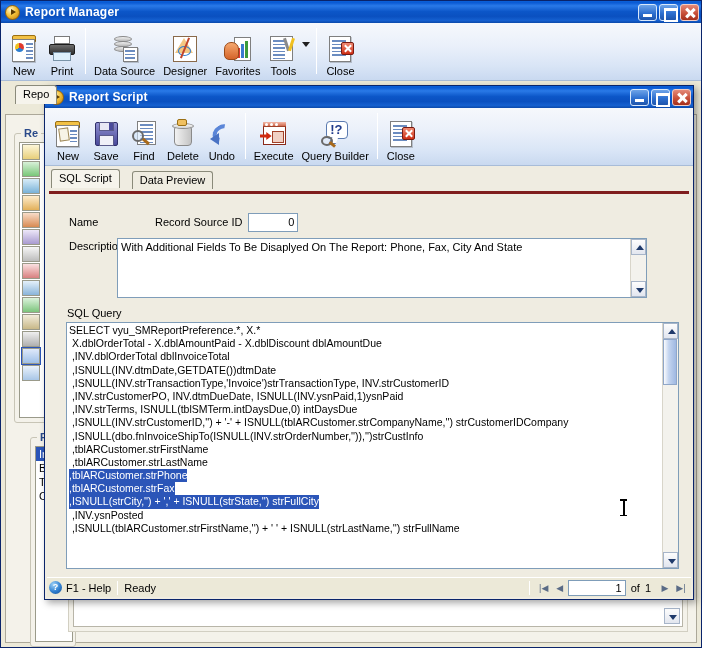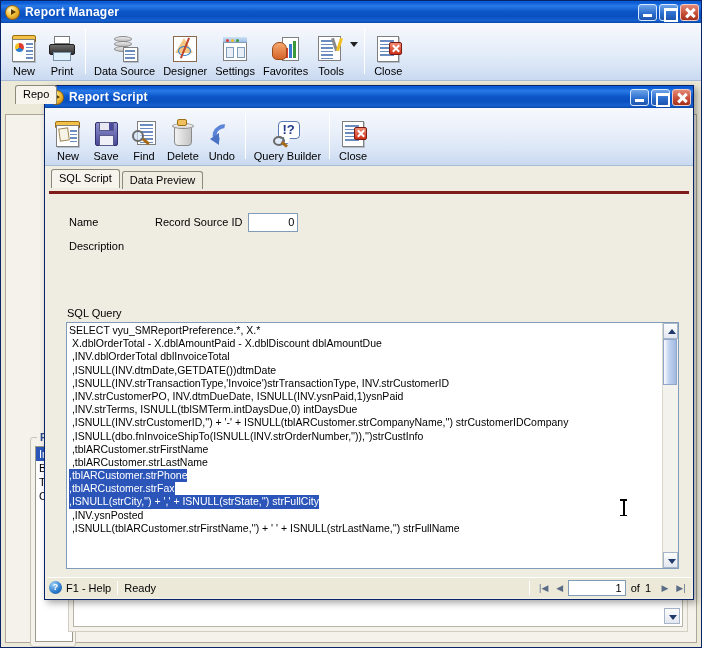--- a/index.html
+++ b/index.html
@@ -120,21 +120,21 @@
   .badge::after  { transform: rotate(-45deg); }
 
   
   .tabstrip { display:flex; align-items:flex-end; padding-left:6px; height:19px; }
   .tab {
     padding: 2px 7px 3px 7px;
     border: 1px solid #8a8a7a;
     border-bottom: none;
     border-radius: 3px 3px 0 0;
     background: #efece1;
-    margin-right: 2px;
+    margin-right: 12px;
     font-size: 11px;
     position: relative; top: 1px;
   }
   .tab.active { background: #f6f4ec; top: 0; padding-bottom: 4px; z-index: 2; }
 
   
   .fld {
     background: #fff;
     border: 1px solid #7f9db9;
     font-family: "Liberation Sans", sans-serif;
@@ -283,32 +283,20 @@
       <div class="tool">
         <span class="ico">
           <span style="position:absolute;left:3px;top:2px;width:24px;height:26px;background:#fff;border:1px solid #8a6a4a;"></span>
           <span style="position:absolute;left:5px;top:4px;width:0;height:0;border-left:9px solid transparent;border-right:9px solid transparent;border-bottom:15px solid rgba(240,180,90,.75);"></span>
           <span style="position:absolute;left:8px;top:12px;width:13px;height:10px;border:1.5px solid #2f7fd0;border-radius:50%;"></span>
           <span style="position:absolute;left:14px;top:3px;width:2px;height:22px;background:#c0452b;transform:rotate(22deg);"></span>
         </span>
         <span class="lbl">Designer</span>
       </div>
 
-      <div class="tool">
-        <span class="ico">
-          <span style="position:absolute;left:3px;top:3px;width:24px;height:24px;background:#fff;border:1px solid #7f7f7f;"></span>
-          <span style="position:absolute;left:3px;top:3px;width:24px;height:6px;background:linear-gradient(#cfe2f6,#9dbce4);border-bottom:1px solid #7f9db9;"></span>
-          <span style="position:absolute;left:6px;top:5px;width:3px;height:3px;border-radius:50%;background:#e03a2f;"></span>
-          <span style="position:absolute;left:11px;top:5px;width:3px;height:3px;border-radius:50%;background:#f0c020;"></span>
-          <span style="position:absolute;left:16px;top:5px;width:3px;height:3px;border-radius:50%;background:#3a9a3a;"></span>
-          <span style="position:absolute;left:6px;top:13px;width:8px;height:11px;background:#e8eef8;border:1px solid #7f9db9;"></span>
-          <span style="position:absolute;left:17px;top:13px;width:8px;height:11px;background:#e8eef8;border:1px solid #7f9db9;"></span>
-        </span>
-        <span class="lbl">Settings</span>
-      </div>
 
       <div class="tool">
         <span class="ico">
           <span style="position:absolute;left:11px;top:3px;width:17px;height:24px;background:#fff;border:1px solid #7f7f7f;"></span>
           <span style="position:absolute;left:14px;top:14px;width:3px;height:10px;background:#e03a2f;"></span>
           <span style="position:absolute;left:18px;top:10px;width:3px;height:14px;background:#3a7ad0;"></span>
           <span style="position:absolute;left:22px;top:7px;width:3px;height:17px;background:#3a9a3a;"></span>
           <span style="position:absolute;left:1px;top:8px;width:15px;height:18px;border-radius:7px 7px 5px 5px;background:linear-gradient(#f6a86e,#d4642a);border:1px solid #9a4a18;"></span>
         </span>
         <span class="lbl">Favorites</span>
@@ -351,20 +339,39 @@
     </div>
 
     <div style="position:absolute;left:0;top:80px;right:0;bottom:0;background:#ece9d8;padding:4px;">
 
       <div class="tabstrip" style="padding-left:10px;">
         <div class="tab active">Repo</div>
       </div>
 
       <div style="position:absolute;left:4px;top:33px;right:4px;bottom:4px;background:#f4f2ea;border:1px solid #aca899;">
 
+        <div class="gbox" style="position:absolute;left:8px;top:18px;width:46px;height:290px;">
+          <span class="glegend" style="left:6px;top:-7px;">Re</span>
+          <div style="position:absolute;left:4px;top:8px;right:2px;bottom:4px;background:#fff;border:1px solid #9a9a8a;overflow:hidden;">
+            <div class="mini-ico" style="background:linear-gradient(#fdf6d8,#e8cf7a);"></div>
+            <div class="mini-ico" style="background:linear-gradient(#d8f0d8,#79c779);"></div>
+            <div class="mini-ico" style="background:linear-gradient(#d8ecf8,#79b2d8);"></div>
+            <div class="mini-ico" style="background:linear-gradient(#fdeccd,#e2b05a);"></div>
+            <div class="mini-ico" style="background:linear-gradient(#f8dcc8,#d88a52);"></div>
+            <div class="mini-ico" style="background:linear-gradient(#ede7f8,#a89ad0);"></div>
+            <div class="mini-ico" style="background:linear-gradient(#f6f6f6,#bcbcbc);"></div>
+            <div class="mini-ico" style="background:linear-gradient(#fae0e0,#d88080);"></div>
+            <div class="mini-ico" style="background:linear-gradient(#e4f0fa,#8ab4da);"></div>
+            <div class="mini-ico" style="background:linear-gradient(#dcf2dc,#7cc47c);"></div>
+            <div class="mini-ico" style="background:linear-gradient(#f2ecdc,#c8b888);"></div>
+            <div class="mini-ico" style="background:linear-gradient(#efefef,#b0b0b0);"></div>
+            <div class="mini-ico sel" style="background:linear-gradient(#dfe9fa,#9fc0e8);"></div>
+            <div class="mini-ico" style="background:linear-gradient(#eaf2fb,#a8c6e6);"></div>
+          </div>
+        </div>
 
         <div class="gbox" style="position:absolute;left:24px;top:322px;width:46px;height:210px;">
           <span class="glegend" style="left:6px;top:-7px;">Fa</span>
           <div style="position:absolute;left:4px;top:8px;right:2px;bottom:4px;background:#fff;border:1px solid #9a9a8a;overflow:hidden;">
             <div class="favitem sel">Inv</div>
             <div class="favitem">Bal</div>
             <div class="favitem">Tri</div>
             <div class="favitem">Cu</div>
           </div>
         </div>
@@ -445,20 +452,32 @@
       <div class="tool">
         <span class="ico">
           <span style="position:absolute;left:5px;top:6px;width:20px;height:16px;border:4px solid #5b86d8;border-right-color:transparent;border-bottom-color:transparent;border-radius:50%;transform:rotate(-35deg);"></span>
           <span style="position:absolute;left:3px;top:14px;width:0;height:0;border-top:6px solid transparent;border-bottom:6px solid transparent;border-right:9px solid #4a73c4;"></span>
         </span>
         <span class="lbl">Undo</span>
       </div>
 
       <div class="tsep"></div>
 
+      <div class="tool">
+        <span class="ico">
+          <span style="position:absolute;left:4px;top:3px;width:23px;height:23px;background:#fff;border:1px solid #8a2a1a;"></span>
+          <span style="position:absolute;left:4px;top:3px;width:23px;height:5px;background:linear-gradient(#f2b8a8,#d06a50);border-bottom:1px solid #a04028;"></span>
+          <span style="position:absolute;left:6px;top:4px;width:3px;height:3px;border-radius:50%;background:#fff;"></span>
+          <span style="position:absolute;left:11px;top:4px;width:3px;height:3px;border-radius:50%;background:#fff;"></span>
+          <span style="position:absolute;left:16px;top:4px;width:3px;height:3px;border-radius:50%;background:#fff;"></span>
+          <span style="position:absolute;left:13px;top:12px;width:12px;height:12px;background:#f0d0c4;border:1px solid #a04028;"></span>
+          <span style="position:absolute;left:1px;top:13px;width:12px;height:8px;background:#d02a10;clip-path:polygon(0 30%,55% 30%,55% 0,100% 50%,55% 100%,55% 70%,0 70%);"></span>
+        </span>
+        <span class="lbl">Execute</span>
+      </div>
 
       <div class="tool">
         <span class="ico">
           <span style="position:absolute;left:6px;top:2px;width:22px;height:18px;border-radius:4px;background:#fff;border:1px solid #5a7ab0;"></span>
           <span style="position:absolute;left:10px;top:18px;width:7px;height:7px;background:#fff;border-left:1px solid #5a7ab0;border-bottom:1px solid #5a7ab0;transform:skewX(-22deg);"></span>
           <span style="position:absolute;left:10px;top:4px;font-size:13px;font-weight:bold;color:#1f3a8a;line-height:14px;">!?</span>
           <span style="position:absolute;left:1px;top:17px;width:12px;height:10px;border:2px solid #6a6a6a;border-radius:50%;"></span>
           <span style="position:absolute;left:9px;top:24px;width:7px;height:2.5px;background:#a8691a;transform:rotate(40deg);"></span>
         </span>
         <span class="lbl">Query Builder</span>
@@ -492,20 +511,27 @@
       <div style="position:absolute;left:4px;top:25px;right:4px;bottom:24px;background:#efece1;border-top:3px solid #7f1d1d;">
 
         <div style="position:absolute;left:0;top:18px;right:0;height:20px;display:flex;align-items:center;">
           <span class="lbl-txt" style="width:68px;padding-left:20px;">Name</span>
           <span class="lbl-txt" style="margin-left:10px;padding-left:28px;">Record Source ID</span>
           <input class="fld" style="width: 50px; height: 19px; margin-left: 6px; text-align: right;" value="0">
         </div>
 
         <div style="position:absolute;left:0;top:44px;right:0;height:62px;display:flex;">
           <span class="lbl-txt" style="width:68px;padding-left:20px;padding-top:2px;">Description</span>
+          <div class="sqlbox" style="width:530px;height:60px;">
+            <div style="flex:1 1 auto;padding:2px 3px;font-size:11px;">With Additional Fields To Be Disaplyed On The Report: Phone, Fax, City And State</div>
+            <div class="sbar-v">
+              <div class="sb-btn sb-up"></div>
+              <div class="sb-btn sb-down"></div>
+            </div>
+          </div>
         </div>
 
         <div class="lbl-txt" style="position:absolute;left:18px;top:113px;">SQL Query</div>
 
         <div class="sqlbox" style="position:absolute;left:17px;top:128px;width:613px;bottom:6px;">
           <div class="sqltext" id="sqltext"><div class="sel-wrap"><span class="sql-line">SELECT vyu_SMReportPreference.*, X.*</span></div><div class="sel-wrap"><span class="sql-line"> X.dblOrderTotal - X.dblAmountPaid - X.dblDiscount dblAmountDue</span></div><div class="sel-wrap"><span class="sql-line"> ,INV.dblOrderTotal dblInvoiceTotal</span></div><div class="sel-wrap"><span class="sql-line"> ,ISNULL(INV.dtmDate,GETDATE())dtmDate</span></div><div class="sel-wrap"><span class="sql-line"> ,ISNULL(INV.strTransactionType,'Invoice')strTransactionType, INV.strCustomerID</span></div><div class="sel-wrap"><span class="sql-line"> ,INV.strCustomerPO, INV.dtmDueDate, ISNULL(INV.ysnPaid,1)ysnPaid</span></div><div class="sel-wrap"><span class="sql-line"> ,INV.strTerms, ISNULL(tblSMTerm.intDaysDue,0) intDaysDue</span></div><div class="sel-wrap"><span class="sql-line"> ,ISNULL(INV.strCustomerID,'') + '-' + ISNULL(tblARCustomer.strCompanyName,'') strCustomerIDCompany</span></div><div class="sel-wrap"><span class="sql-line"> ,ISNULL(dbo.fnInvoiceShipTo(ISNULL(INV.strOrderNumber,'')),'')strCustInfo</span></div><div class="sel-wrap"><span class="sql-line"> ,tblARCustomer.strFirstName</span></div><div class="sel-wrap"><span class="sql-line"> ,tblARCustomer.strLastName</span></div><div class="sel-wrap"><span class="sql-line sel">,tblARCustomer.strPhone</span></div><div class="sel-wrap"><span class="sql-line sel">,tblARCustomer.strFax</span></div><div class="sel-wrap"><span class="sql-line sel">,ISNULL(strCity,'') + ',' + ISNULL(strState,'') strFullCity</span></div><div class="sel-wrap"><span class="sql-line"> ,INV.ysnPosted</span></div><div class="sel-wrap"><span class="sql-line"> ,ISNULL(tblARCustomer.strFirstName,'') + ' ' + ISNULL(strLastName,'') strFullName</span></div></div>
           <div class="sbar-v" style="position:relative;">
             <div class="sb-btn sb-up"></div>
             <div class="sb-thumb" style="position:absolute;top:16px;left:0;width:14px;height:46px;"></div>
             <div class="sb-btn sb-down"></div>

